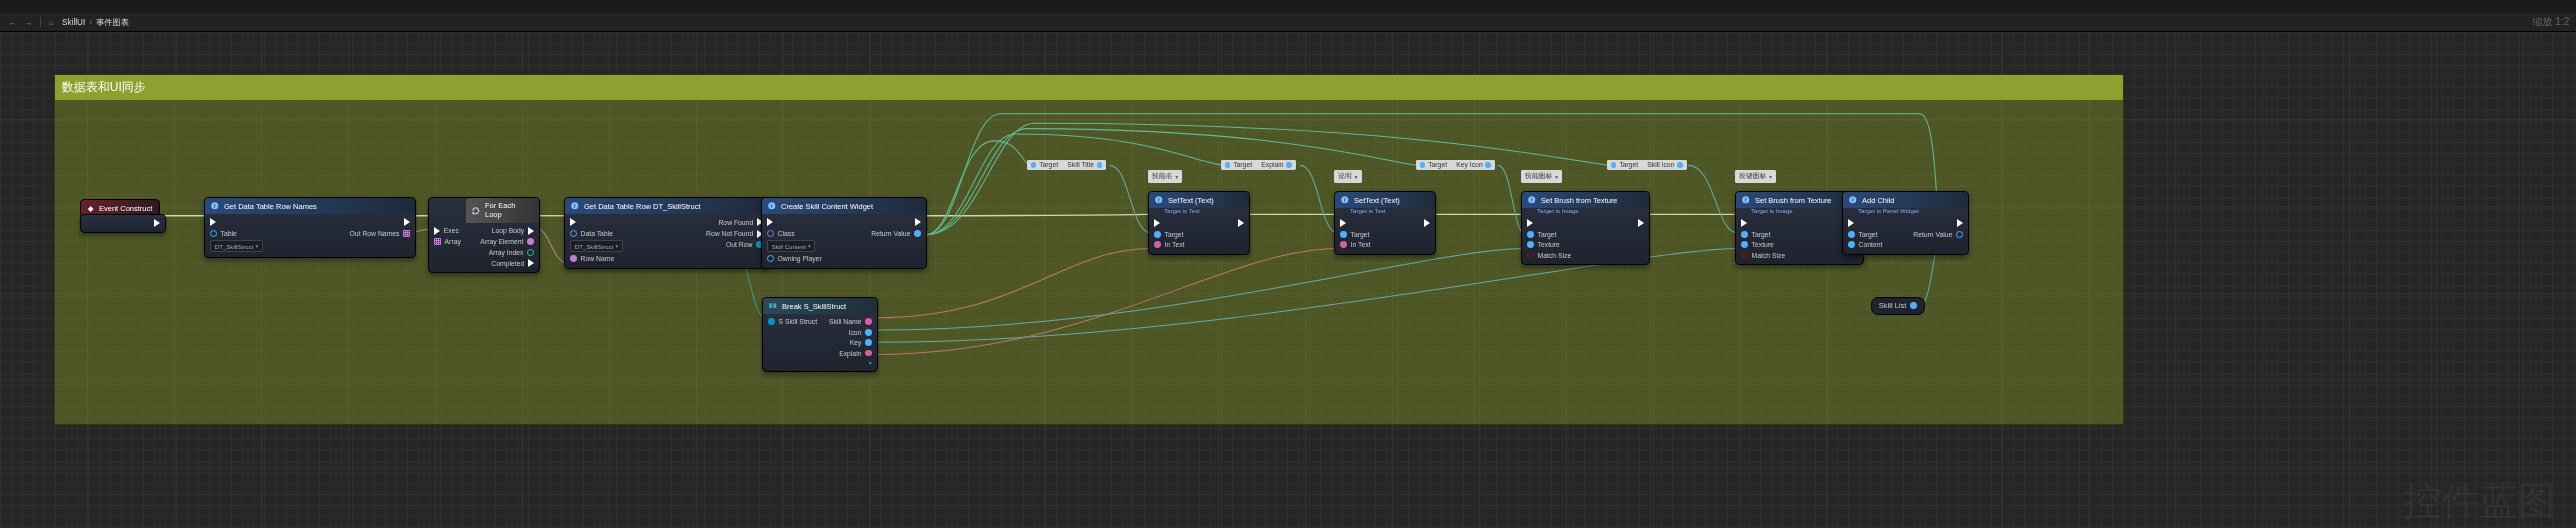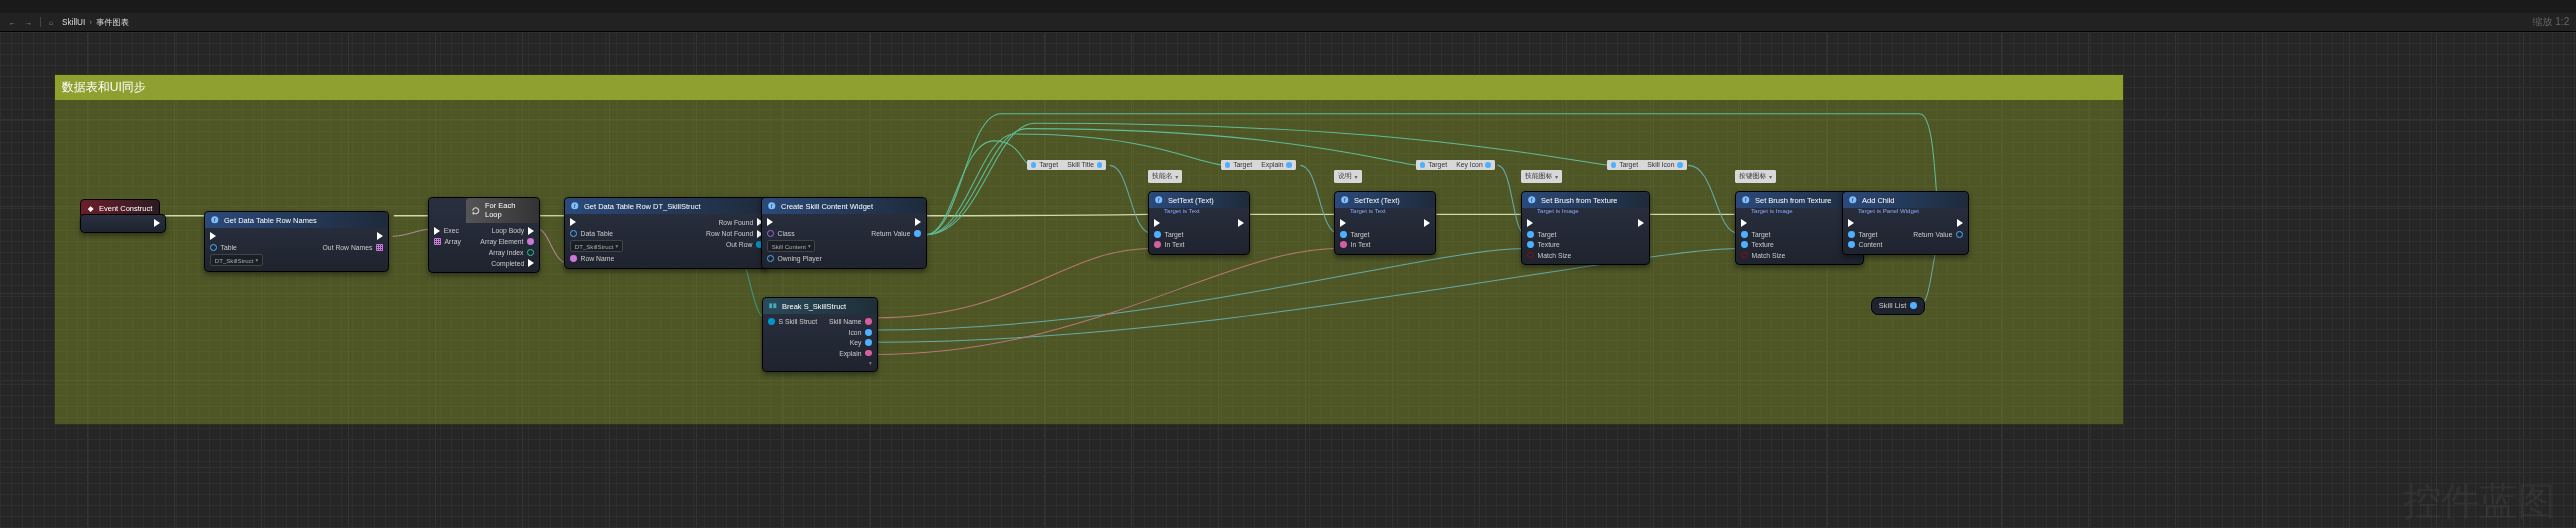--- a/index.html
+++ b/index.html
@@ -246,21 +246,21 @@
     <div class="node-body">
         <div class="col"></div>
         <div class="col">
           <div class="row right">
             <span class="pin exec"></span>
           </div>
         </div>
       </div>
   </div>
 
-  <div class="node" style="left:204px;top:179px;width:185px">
+  <div class="node" style="left:204px;top:165px;width:212px">
     <div class="node-header blue">
       <svg class="hicon" viewBox="0 0 16 16" style="font-size:11px">
           <circle cx="8" cy="8" r="6" fill="#7fbfff"></circle>
           <text x="8" y="11" text-anchor="middle" font-size="9" fill="#123">f</text>
         </svg>
       <span>Get Data Table Row Names</span>
     </div>
     <div class="node-body">
       <div class="col">
         <div class="row">

